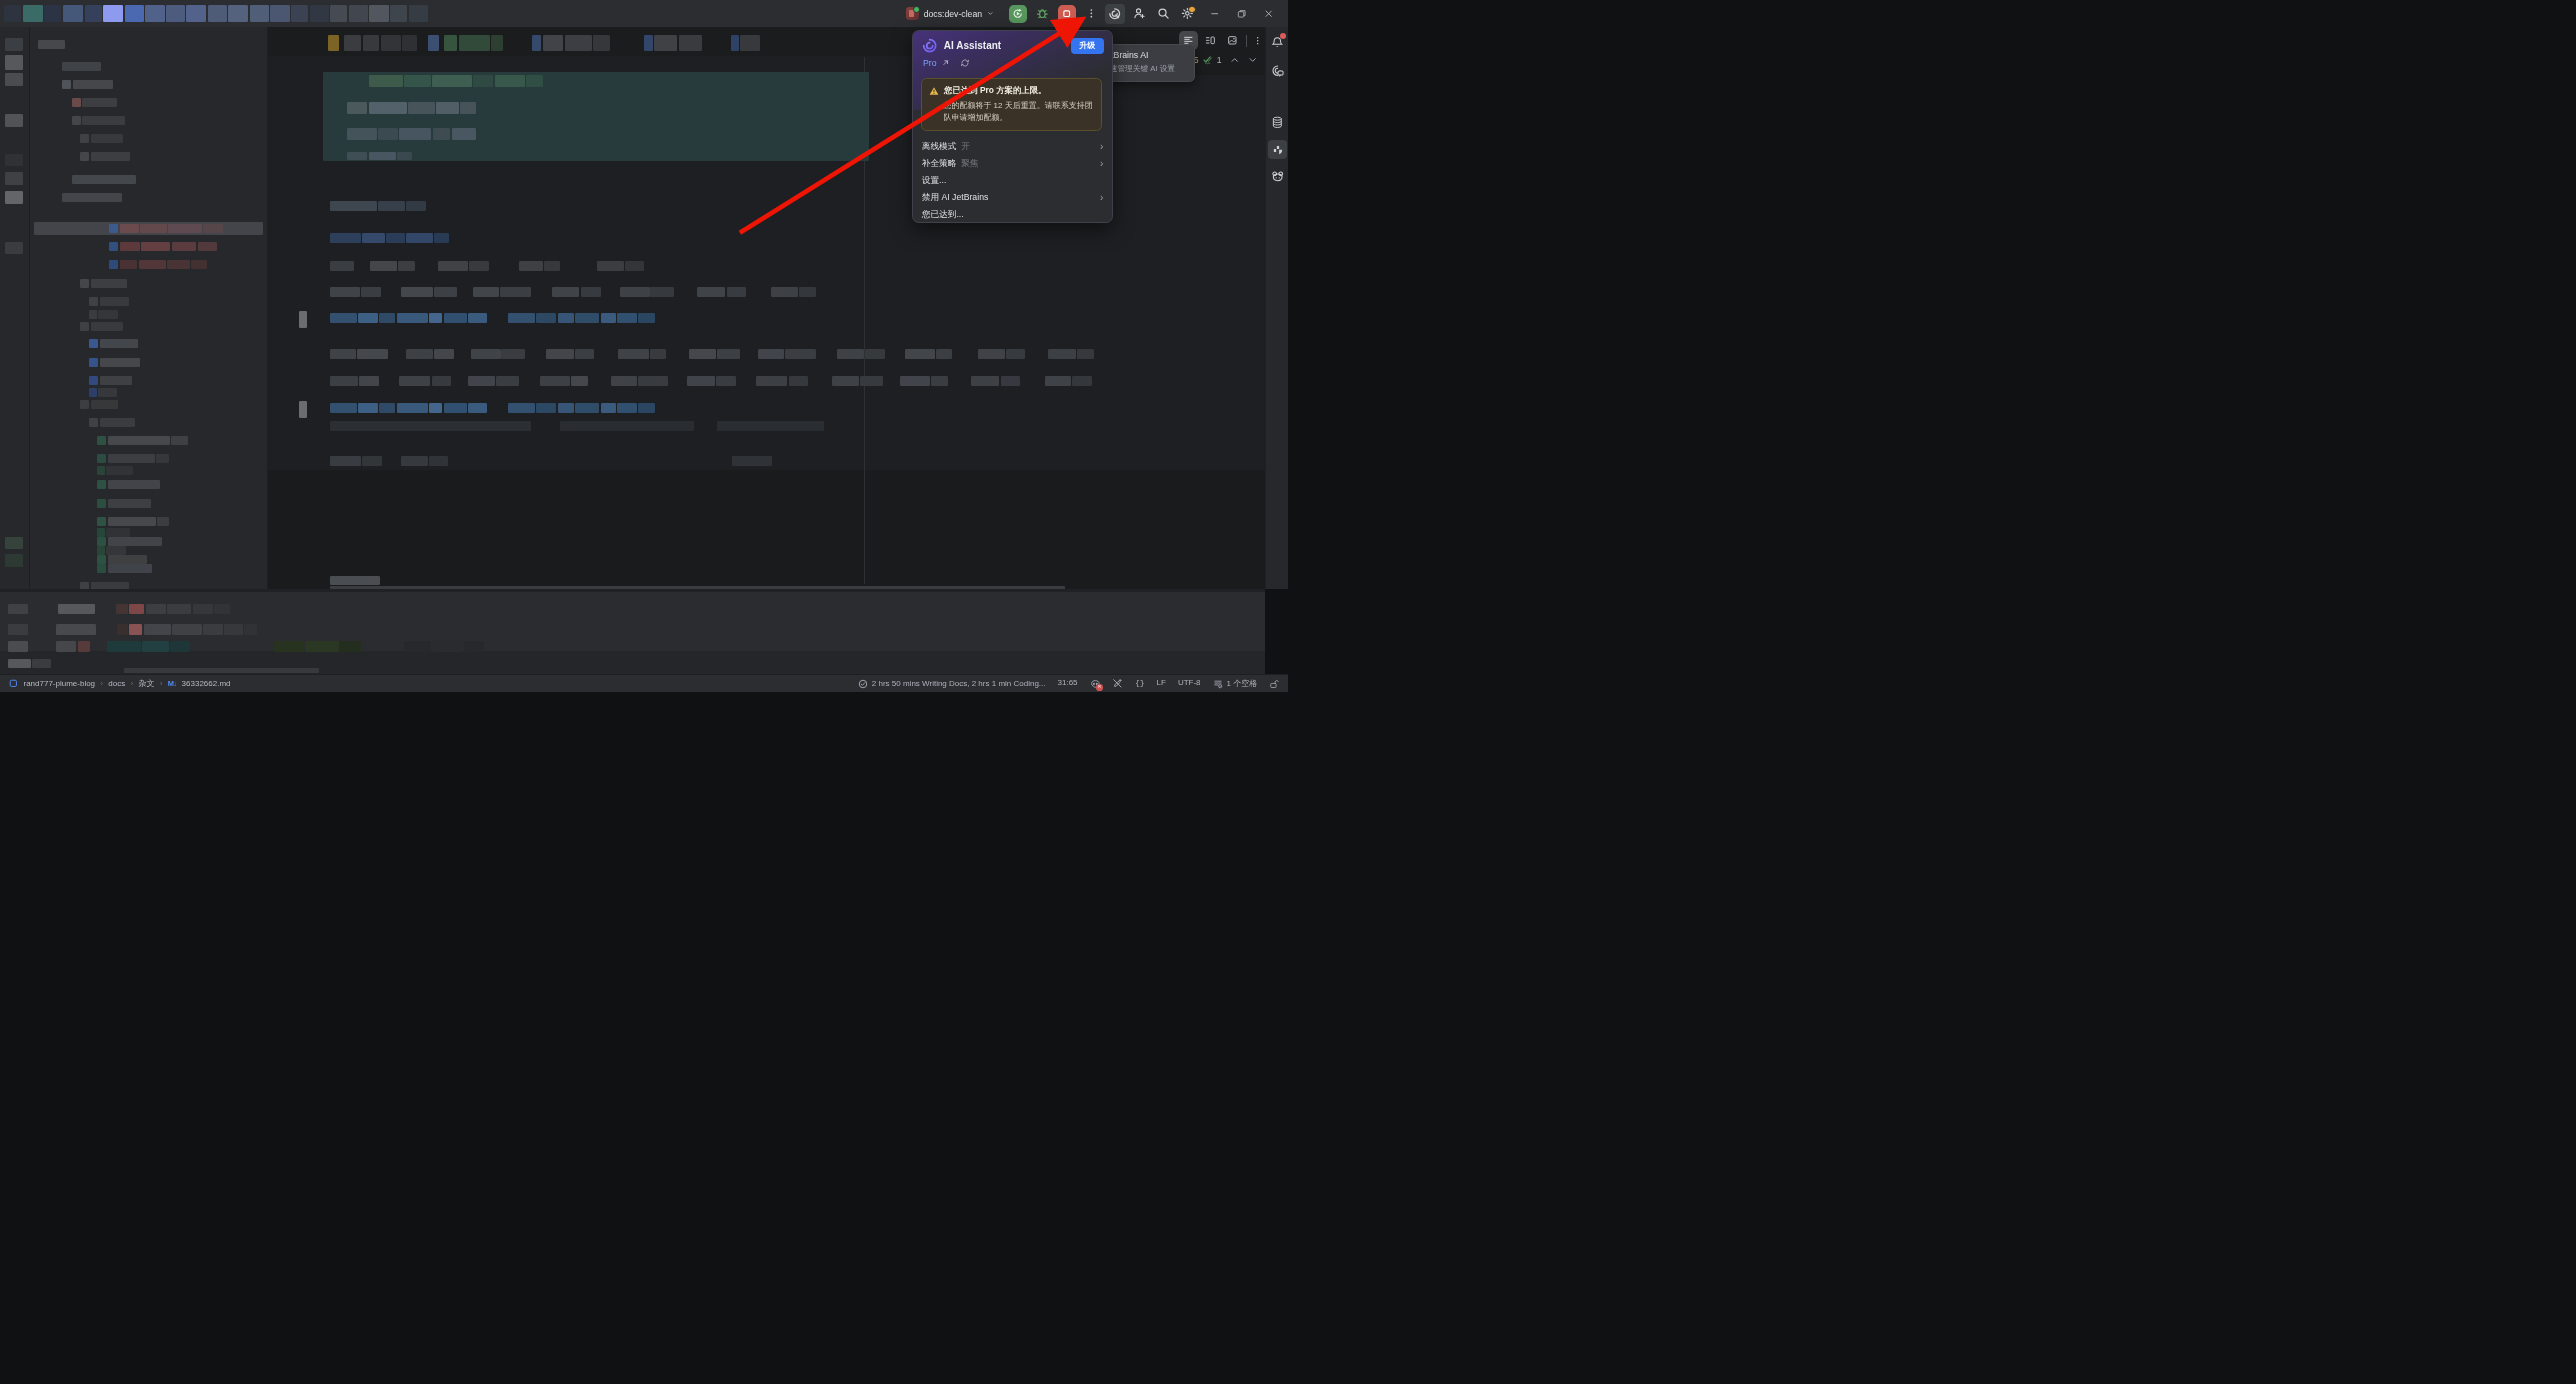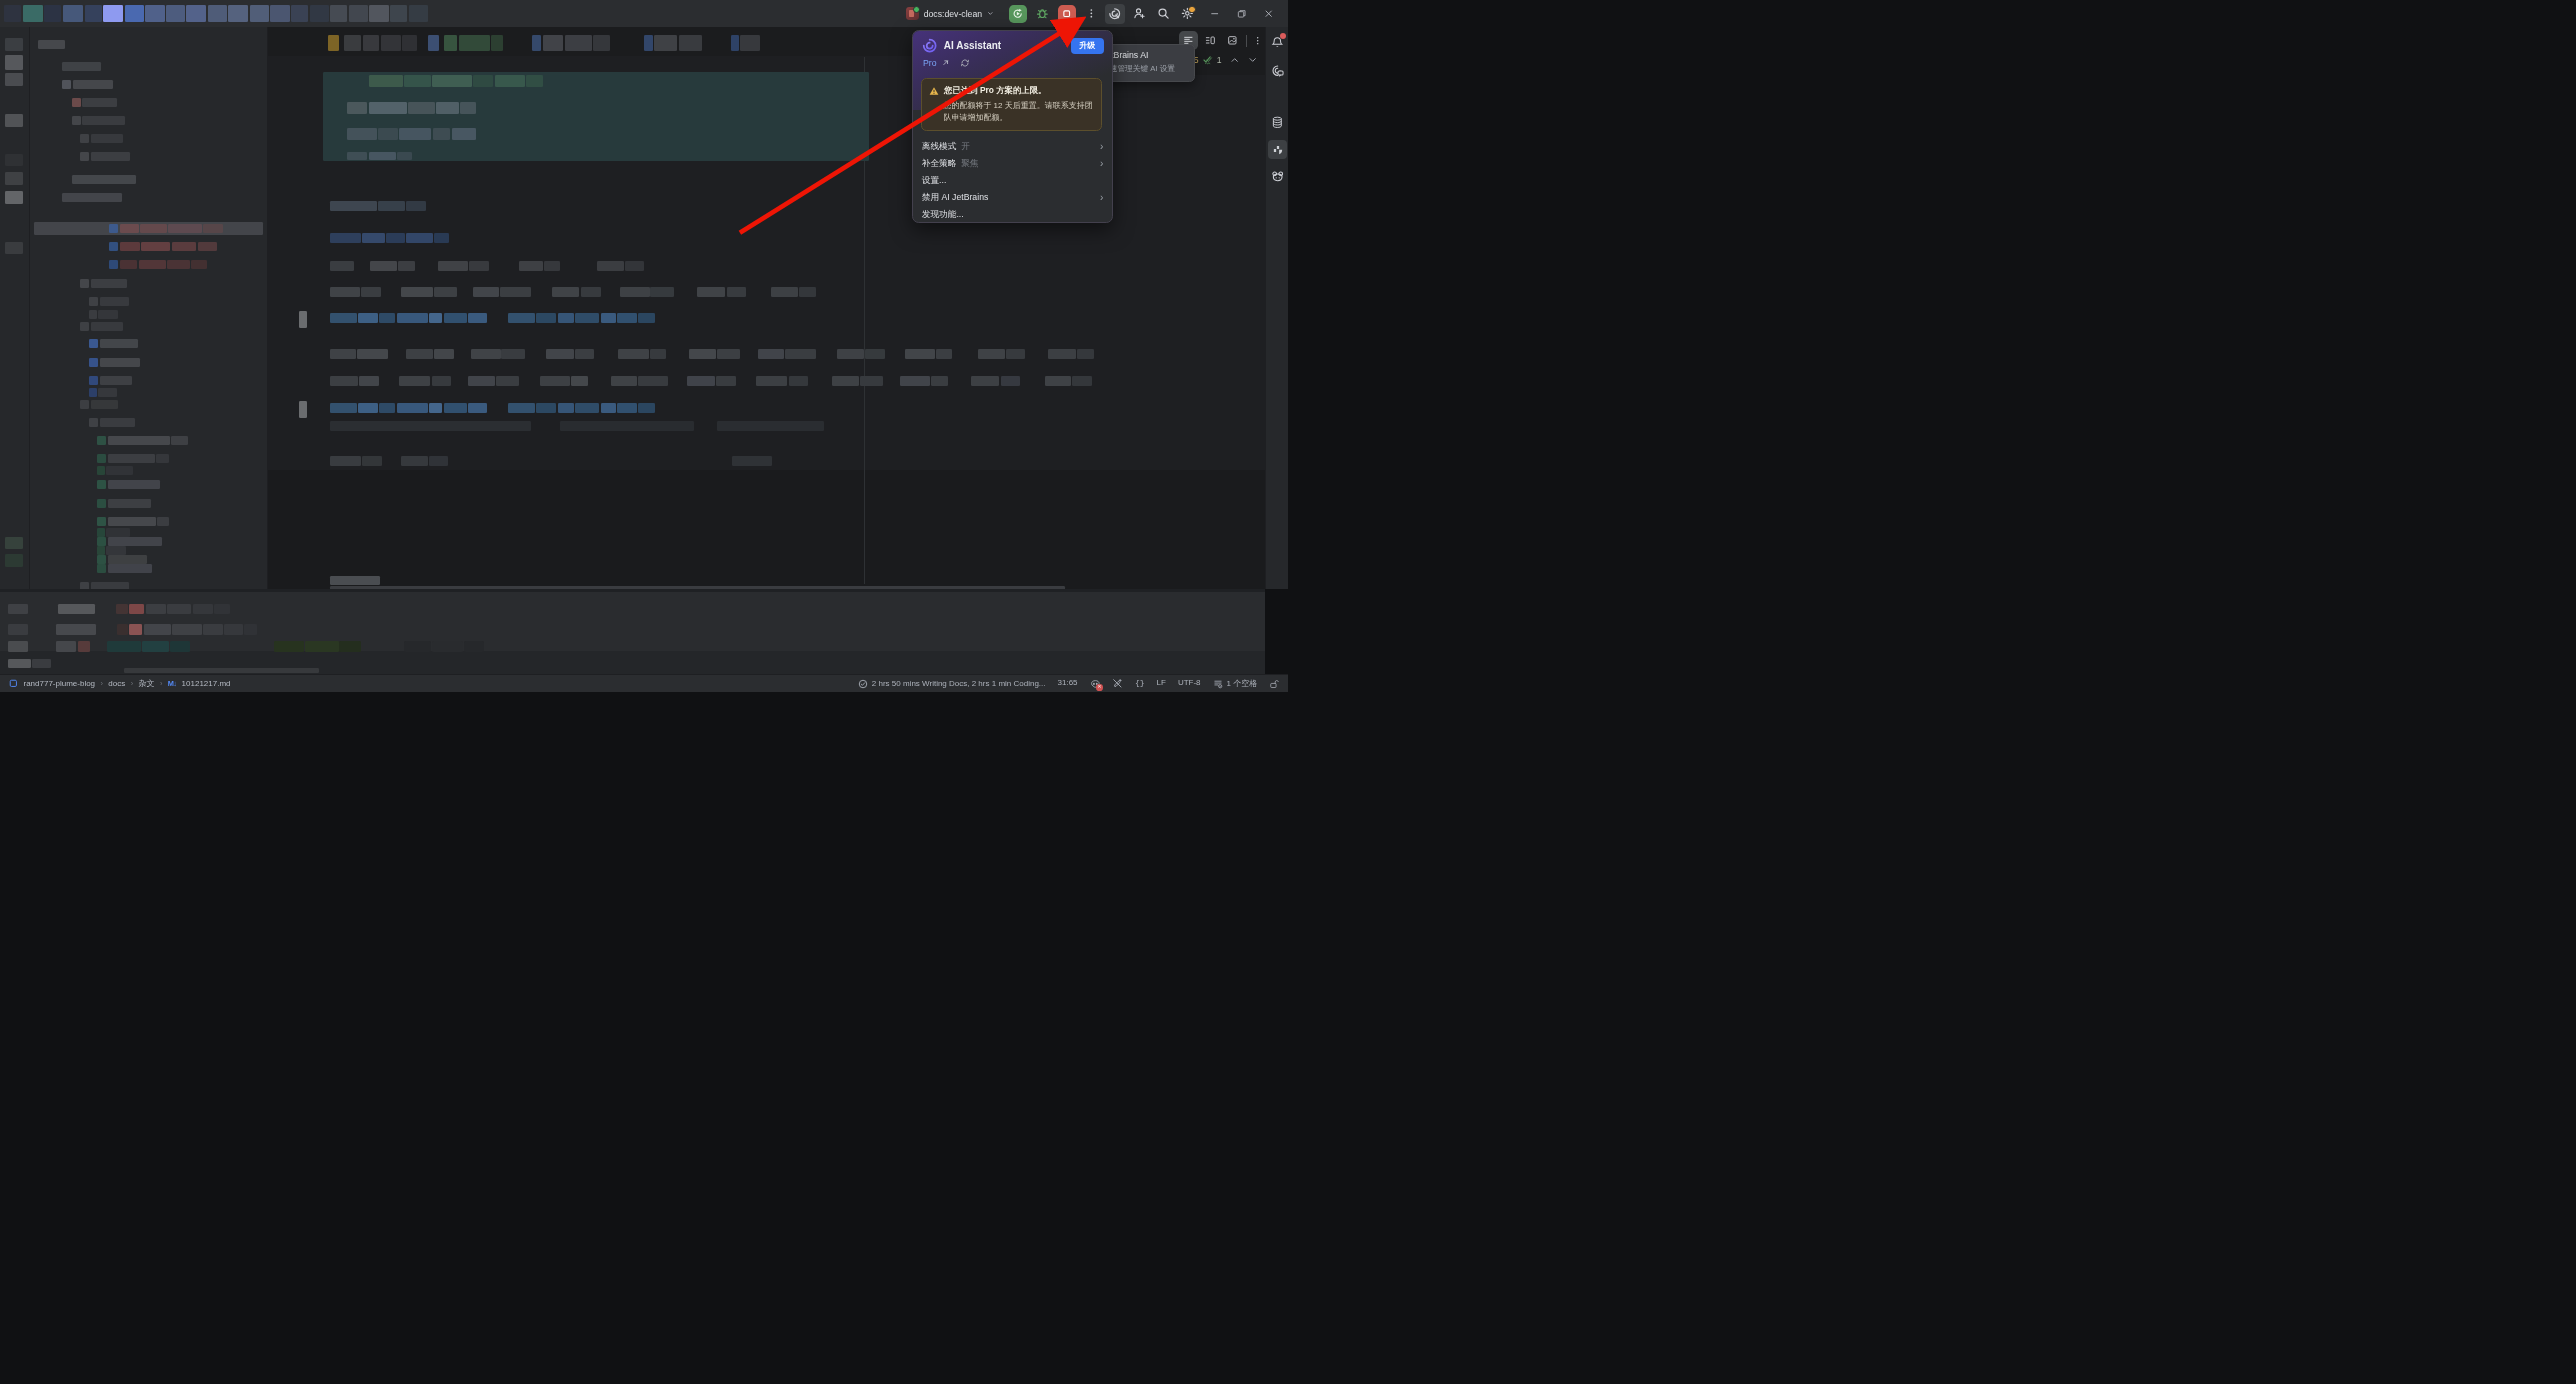--- a/index.html
+++ b/index.html
@@ -583,21 +583,21 @@
     <svg width="8.7" height="8.7" viewBox="0 0 14 14">
         <rect x="2" y="2" width="10" height="10" rx="2" fill="none" stroke="#548af7" stroke-width="1.5"></rect>
       </svg>
     <span>rand777-plume-blog</span>
     <span class="sep">›</span>
     <span>docs</span>
     <span class="sep">›</span>
     <span>杂文</span>
     <span class="sep">›</span>
     <span class="mdbadge">M↓</span>
-    <span>10121217.md</span>
+    <span>36332662.md</span>
   </div>
   <div id="sb-right">
     <span class="sb-item">
       <svg width="10" height="10" viewBox="0 0 16 16">
           <circle cx="8" cy="8" r="6" fill="none" stroke="#adb2bb" stroke-width="1.4"></circle>
           <path d="M5.2 8.2 7.2 10l3.6-4" fill="none" stroke="#adb2bb" stroke-width="1.4" stroke-linecap="round"></path>
         </svg>
       <span>2 hrs 50 mins Writing Docs, 2 hrs 1 min Coding...</span>
     </span>
     <span>31:65</span>
@@ -685,21 +685,21 @@
       <span class="chev">›</span>
     </div>
     <div class="mi">
       <span>设置...</span>
     </div>
     <div class="mi">
       <span>禁用 AI JetBrains</span>
       <span class="chev">›</span>
     </div>
     <div class="mi">
-      <span>发现功能...</span>
+      <span>您已达到...</span>
     </div>
   </div>
 </div>
 
 <div id="tooltip" class="abs">
   <div class="tt1">JetBrains AI</div>
   <div class="tt2">快速管理关键 AI 设置</div>
 </div>
 
 <svg id="arrow-overlay" width="1288" height="692" viewBox="0 0 1920 1032">

